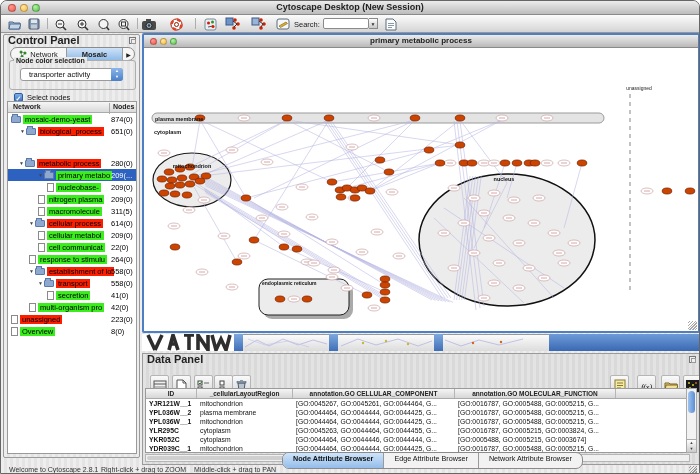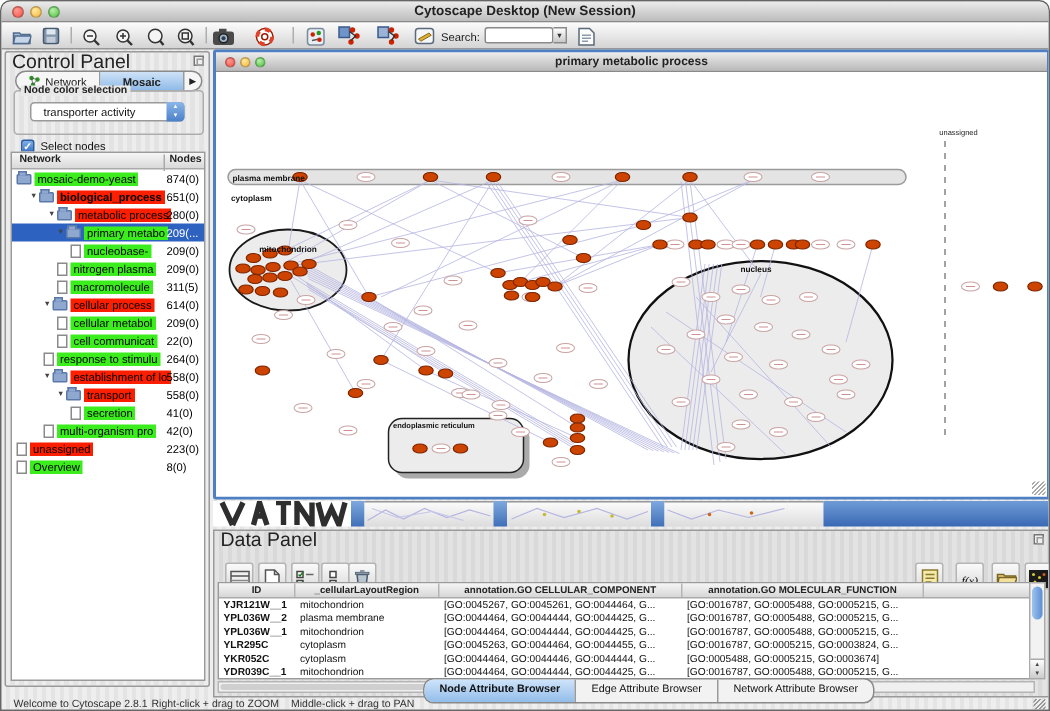--- a/index.html
+++ b/index.html
@@ -15,21 +15,21 @@
 .l-grn{background:radial-gradient(circle at 35% 30%,#b8f0a8,#51c345)}
 
 .toolbar{position:absolute;left:0;top:14px;width:100%;height:18px;background:linear-gradient(#fcfcfc,#d4d4d4);border-bottom:1px solid #979797}
 .tbtn{position:absolute;top:2px;width:15px;height:14px;display:flex;align-items:center;justify-content:center;cursor:default}
 .tsep{position:absolute;top:3px;width:1px;height:11px;background:#aeaeae}
 .search-label{position:absolute;top:5px;font-size:7.5px;color:#1a1a1a}
 .search-input{position:absolute;top:3px;height:11px;border:1px solid #8a8a8a;border-radius:2px;font-size:7px;padding:0 2px;background:#fff}
 .search-drop{position:absolute;top:3px;width:9px;height:11px;background:linear-gradient(#fdfdfd,#c9c9c9);border:1px solid #8a8a8a;border-left:none;font-size:5px;line-height:11px;text-align:center;color:#333}
 
 .cpanel{position:absolute;left:2px;top:33px;width:137px;height:424px;background:repeating-linear-gradient(90deg,#ededed 0 3px,#e3e3e3 3px 6px);border:1px solid #9a9a9a;border-radius:2px}
-.phead{position:relative;height:11px;font-size:13px;font-weight:normal;color:#222;padding-left:4px;line-height:11px}
+.phead{position:relative;height:11px;font-size:11px;font-weight:bold;color:#222;padding-left:4px;line-height:11px}
 .float-ico{position:absolute;right:3px;top:2px;width:7px;height:7px;border:1px solid #777;background:#eee}
 .float-ico:before{content:"";position:absolute;left:1px;top:1px;width:3px;height:3px;border:1px solid #999}
 .cp-tabs{position:absolute;left:6px;top:12px;width:125px;height:14px;border:1px solid #8a8a8a;border-radius:7px;background:#f6f6f6;display:flex;overflow:hidden}
 .cp-tab{flex:1;display:flex;align-items:center;justify-content:center;gap:3px;font-size:7.5px;color:#222;border-right:1px solid #9a9a9a}
 .cp-tab.sel{background:linear-gradient(#cfe2f7,#8fbbe8);font-weight:bold}
 .cp-tab-arrow{width:11px;display:flex;align-items:center;justify-content:center;font-size:6px;color:#222}
 .fieldset{position:absolute;left:5px;top:25px;width:127px;height:30px;border:1px solid #adadad;border-radius:3px}
 .legend{position:absolute;left:4px;top:-4px;background:inherit;background:#e8e8e8;font-size:7px;font-weight:bold;color:#222;padding:0 2px}
 .combo{position:absolute;left:10px;top:7px;width:103px;height:13px;background:#fff;border:1px solid #9a9a9a;border-radius:3px;font-size:7.5px;color:#111;line-height:12px;padding-left:8px}
 .combo-step{position:absolute;right:-1px;top:-1px;width:12px;height:13px;border-radius:0 3px 3px 0;background:linear-gradient(#8cb6ea,#4a80c8);color:#fff;font-size:4px;text-align:center;line-height:6px}
@@ -249,24 +249,24 @@
       </div>
       <div id="tree-rows">
           <div class="trow" style="padding-left: 3px;">
             <span class="fold"></span>
             <span class="tlabel green" style="max-width: 95px;">mosaic-demo-yeast</span>
             <span class="tcount">874(0)</span>
           </div>
           <div class="trow" style="padding-left: 12px;">
             <span class="tarrow">▼</span>
             <span class="fold"></span>
-            <span class="tlabel red" style="max-width: 86px; font-weight: bold;">biological_process</span>
+            <span class="tlabel red" style="max-width: 86px;">biological_process</span>
             <span class="tcount">651(0)</span>
           </div>
-          <div class="trow" style="padding-left: 24px;">
+          <div class="trow" style="padding-left: 11px; margin-top: 20px;">
             <span class="tarrow">▼</span>
             <span class="fold"></span>
             <span class="tlabel red" style="max-width: 77px;">metabolic process</span>
             <span class="tcount">280(0)</span>
           </div>
           <div class="trow sel" style="padding-left: 30px;">
             <span class="tarrow">▼</span>
             <span class="fold"></span>
             <span class="tlabel green" style="max-width: 68px;">primary metabo</span>
             <span class="tcount">209(...</span>

